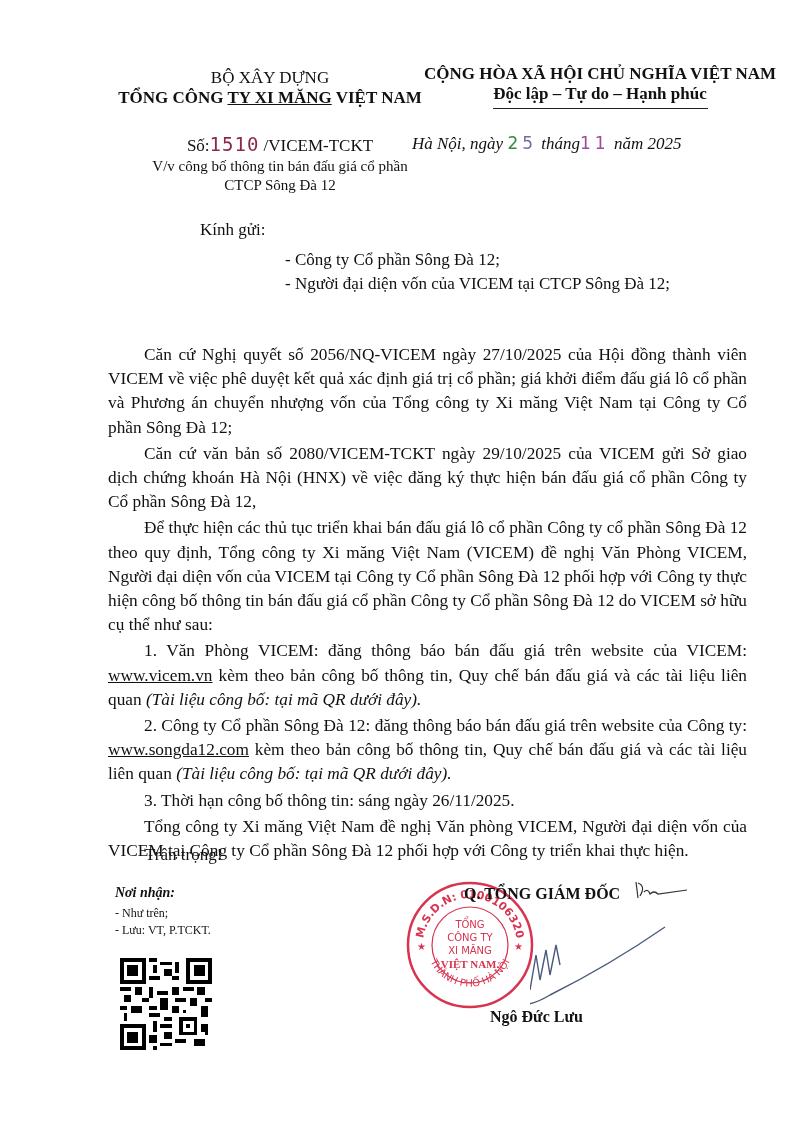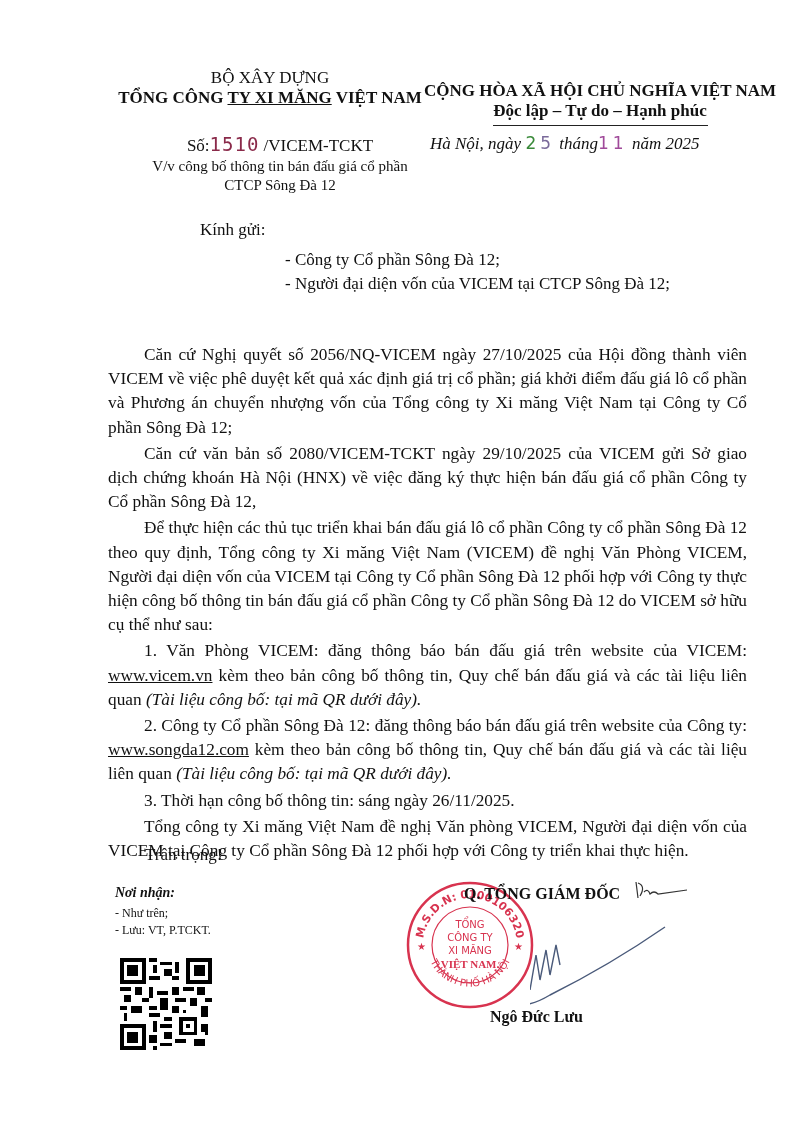--- a/index.html
+++ b/index.html
@@ -4,28 +4,28 @@
 <style>
   html, body { margin: 0; padding: 0; background: #ffffff; }
   body { width: 800px; height: 1132px; position: relative; overflow: hidden;
          font-family: "Liberation Serif", "DejaVu Serif", serif; color: #111; }
   .abs { position: absolute; }
   .center { text-align: center; }
   .hdr-left { left: 110px; top: 68px; width: 320px; }
   .hdr-left .l1 { font-size: 17px; line-height: 20px; }
   .hdr-left .l2 { font-size: 17px; line-height: 20px; font-weight: bold; }
   .hdr-left .ul { text-decoration: underline; }
-  .hdr-right { left: 420px; top: 81px; width: 360px; text-align: center; }
+  .hdr-right { left: 420px; top: 64px; width: 360px; text-align: center; }
   .hdr-right .l1 { font-size: 17px; line-height: 20px; font-weight: bold; }
   .hdr-right .l2 { font-size: 17px; line-height: 20px; font-weight: bold; }
   .hdr-right .rule { width: 215px; height: 1px; background: #222; margin: 4px auto 0; }
   .docno { left: 110px; top: 133px; width: 340px; font-size: 17px; }
   .docno .num { font-family: "DejaVu Sans Mono", monospace; font-size: 19px; color: #8a2a4a; letter-spacing: 1px; }
   .subject { left: 110px; top: 157px; width: 340px; font-size: 15px; line-height: 19px; }
-  .date { left: 430px; top: 133px; width: 340px; font-size: 17px; font-style: italic; }
+  .date { left: 412px; top: 133px; width: 340px; font-size: 17px; font-style: italic; }
   .date .hw { font-family: "DejaVu Sans", sans-serif; font-style: normal; font-size: 17px; letter-spacing: 4px; }
   .date .d1 { color: #3a8a3a; }
   .date .d2 { color: #7a6a9a; }
   .date .m { color: #a04a9a; }
   .kinhgui { left: 200px; top: 220px; font-size: 17px; text-align: center; }
   .recips { left: 285px; top: 248px; font-size: 17px; line-height: 24px; }
   .body { left: 108px; top: 343px; width: 650px; font-size: 17.3px; line-height: 24.2px; text-align: justify; }
   .body p { margin: 0 11px 2px 0; text-indent: 36px; }
   .body .link { text-decoration: underline; }
   .body .it { font-style: italic; }

